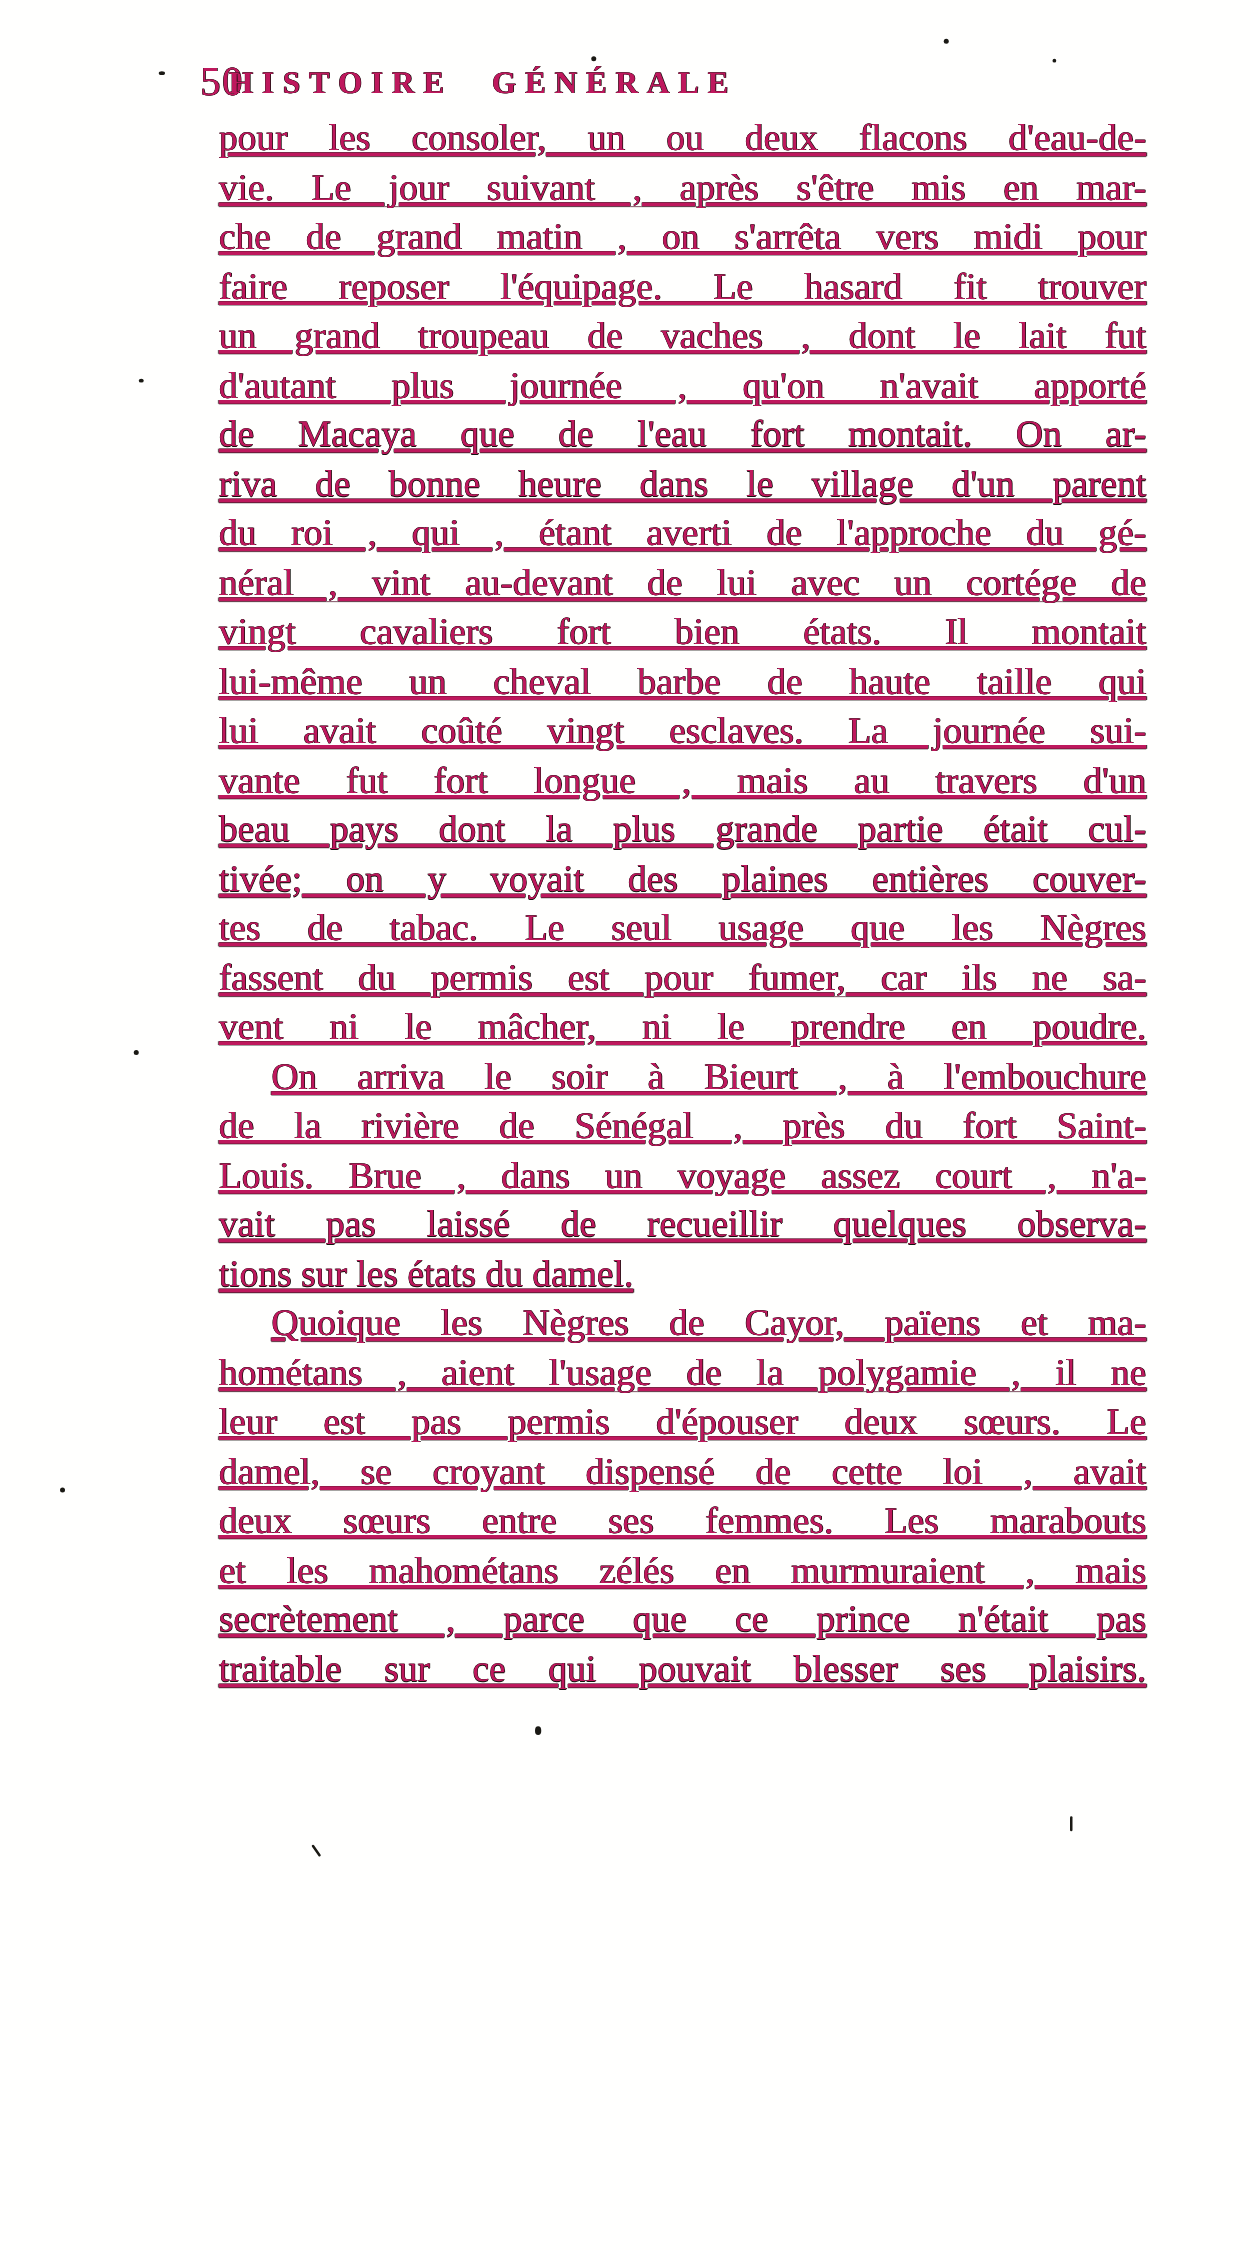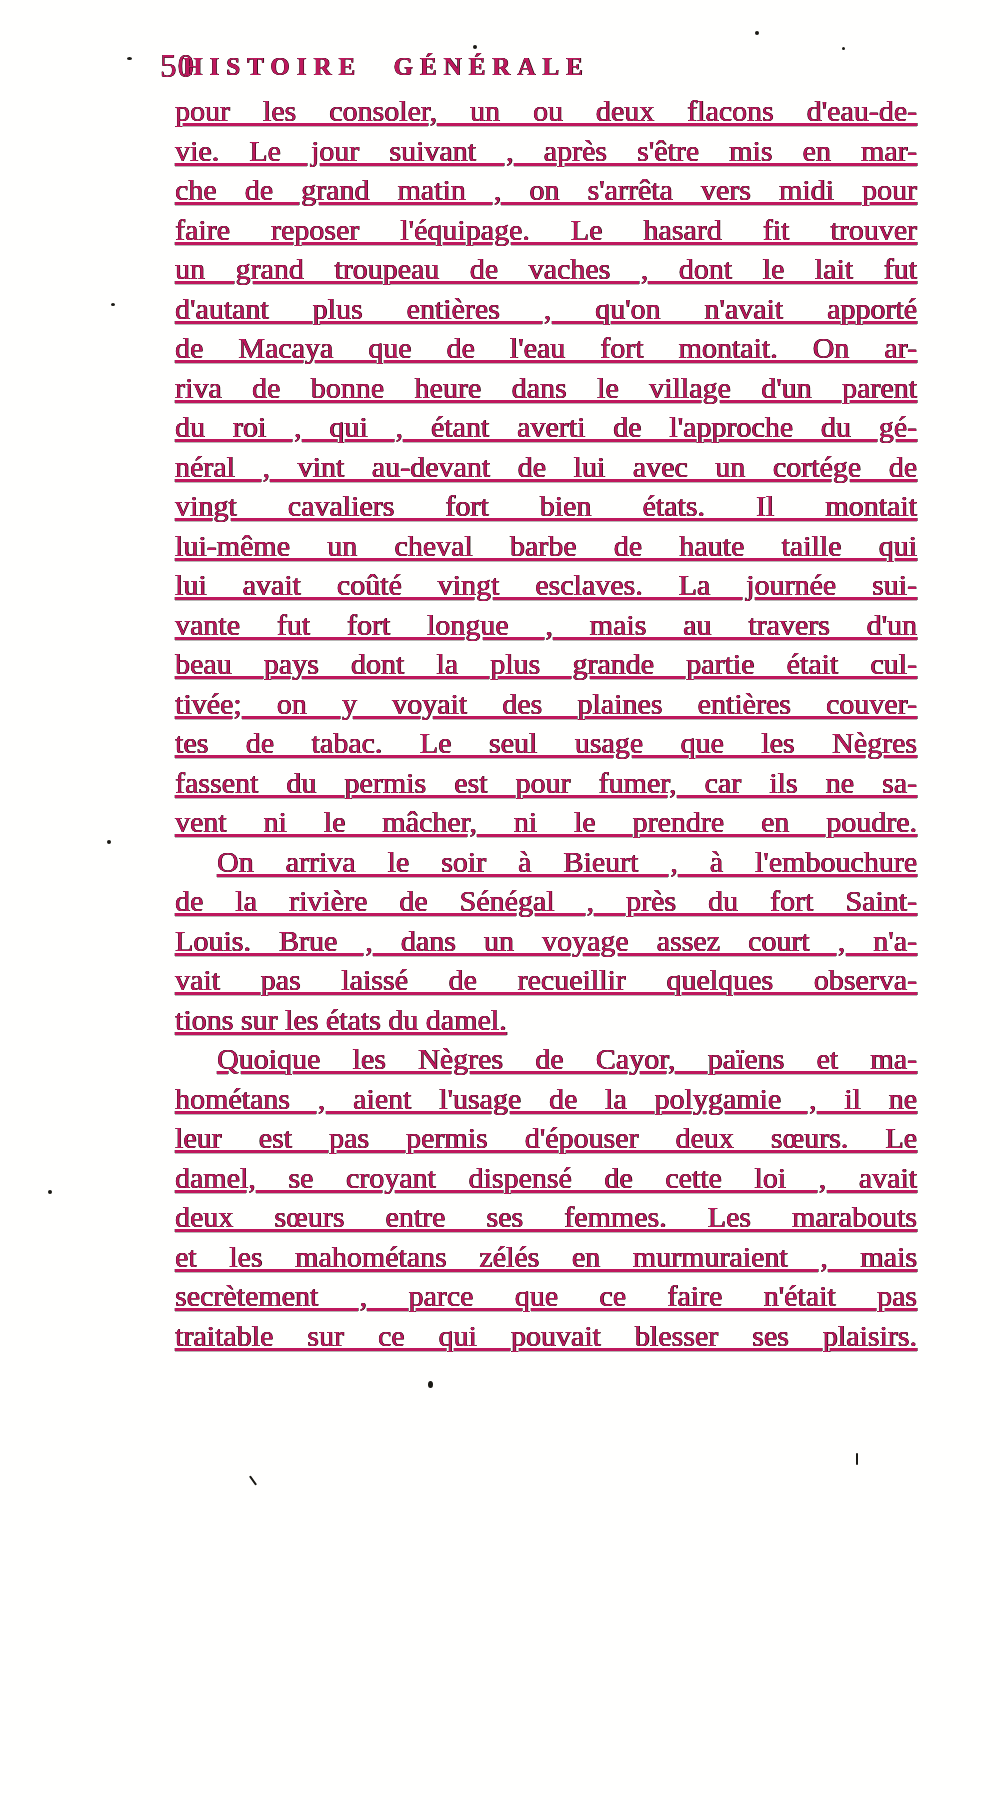--- a/index.html
+++ b/index.html
@@ -66,21 +66,21 @@
 
   <div class="running-title">HISTOIRE GÉNÉRALE</div>
 
   <div class="textblock">
       <div class="para">
         <div class="line">pour les consoler, un ou deux flacons d'eau-de-</div>
         <div class="line">vie. Le jour suivant , après s'être mis en mar-</div>
         <div class="line">che de grand matin , on s'arrêta vers midi pour</div>
         <div class="line">faire reposer l'équipage. Le hasard fit trouver</div>
         <div class="line">un grand troupeau de vaches , dont le lait fut</div>
-        <div class="line">d'autant plus entières , qu'on n'avait apporté</div>
+        <div class="line">d'autant plus journée , qu'on n'avait apporté</div>
         <div class="line">de Macaya que de l'eau fort montait. On ar-</div>
         <div class="line">riva de bonne heure dans le village d'un parent</div>
         <div class="line">du roi , qui , étant averti de l'approche du gé-</div>
         <div class="line">néral , vint au-devant de lui avec un cortége de</div>
         <div class="line">vingt cavaliers fort bien états. Il montait</div>
         <div class="line">lui-même un cheval barbe de haute taille qui</div>
         <div class="line">lui avait coûté vingt esclaves. La journée sui-</div>
         <div class="line">vante fut fort longue , mais au travers d'un</div>
         <div class="line">beau pays dont la plus grande partie était cul-</div>
         <div class="line">tivée; on y voyait des plaines entières couver-</div>
@@ -95,21 +95,21 @@
         <div class="line">vait pas laissé de recueillir quelques observa-</div>
         <div class="line last">tions sur les états du damel.</div>
       </div>
       <div class="para indent">
         <div class="line">Quoique les Nègres de Cayor, païens et ma-</div>
         <div class="line">hométans , aient l'usage de la polygamie , il ne</div>
         <div class="line">leur est pas permis d'épouser deux sœurs. Le</div>
         <div class="line">damel, se croyant dispensé de cette loi , avait</div>
         <div class="line">deux sœurs entre ses femmes. Les marabouts</div>
         <div class="line">et les mahométans zélés en murmuraient , mais</div>
-        <div class="line">secrètement , parce que ce faire n'était pas</div>
+        <div class="line">secrètement , parce que ce prince n'était pas</div>
         <div class="line">traitable sur ce qui pouvait blesser ses plaisirs.</div>
       </div>
     </div>
 
   <div class="speck" style="left:127px; top:57px; width:5px; height:3px;"></div>
   <div class="speck" style="left:473px; top:45px; width:4px; height:4px;"></div>
   <div class="speck" style="left:755px; top:31px; width:4px; height:4px;"></div>
   <div class="speck" style="left:842px; top:47px; width:3px; height:3px;"></div>
   <div class="speck" style="left:111px; top:303px; width:4px; height:3px;"></div>
   <div class="speck" style="left:107px; top:840px; width:4px; height:4px;"></div>

